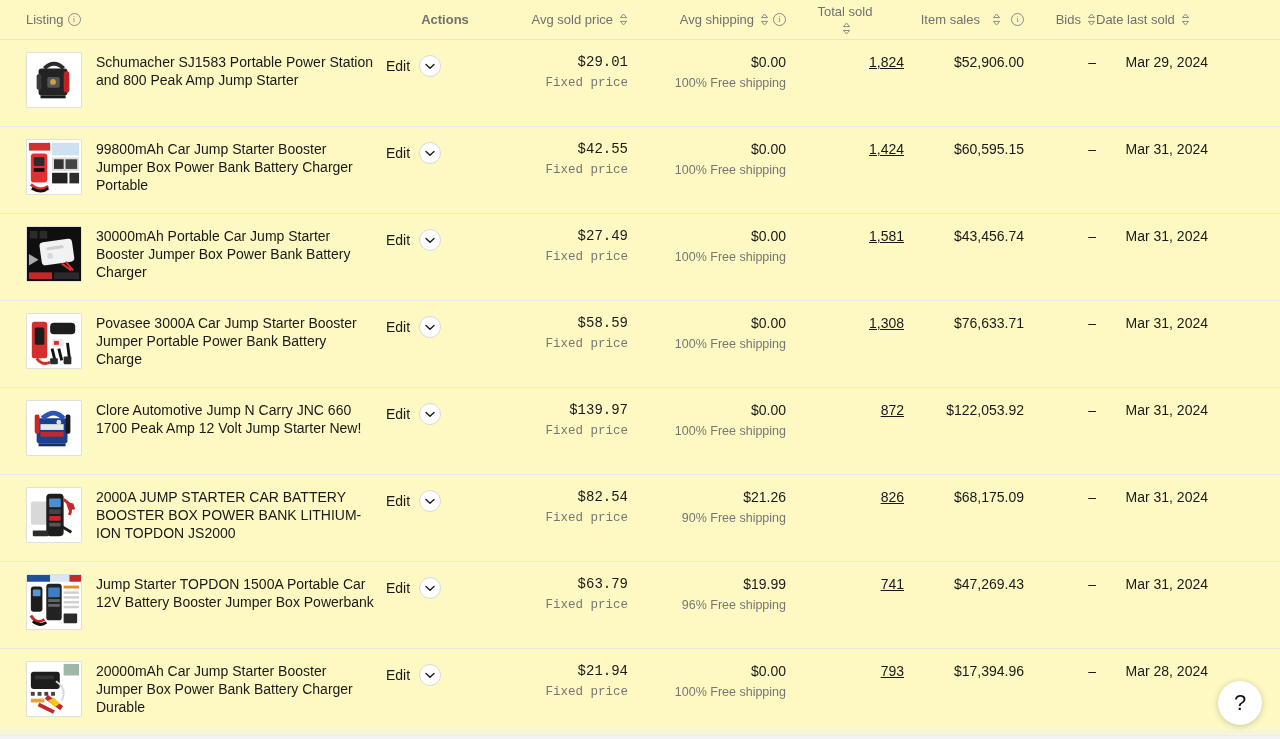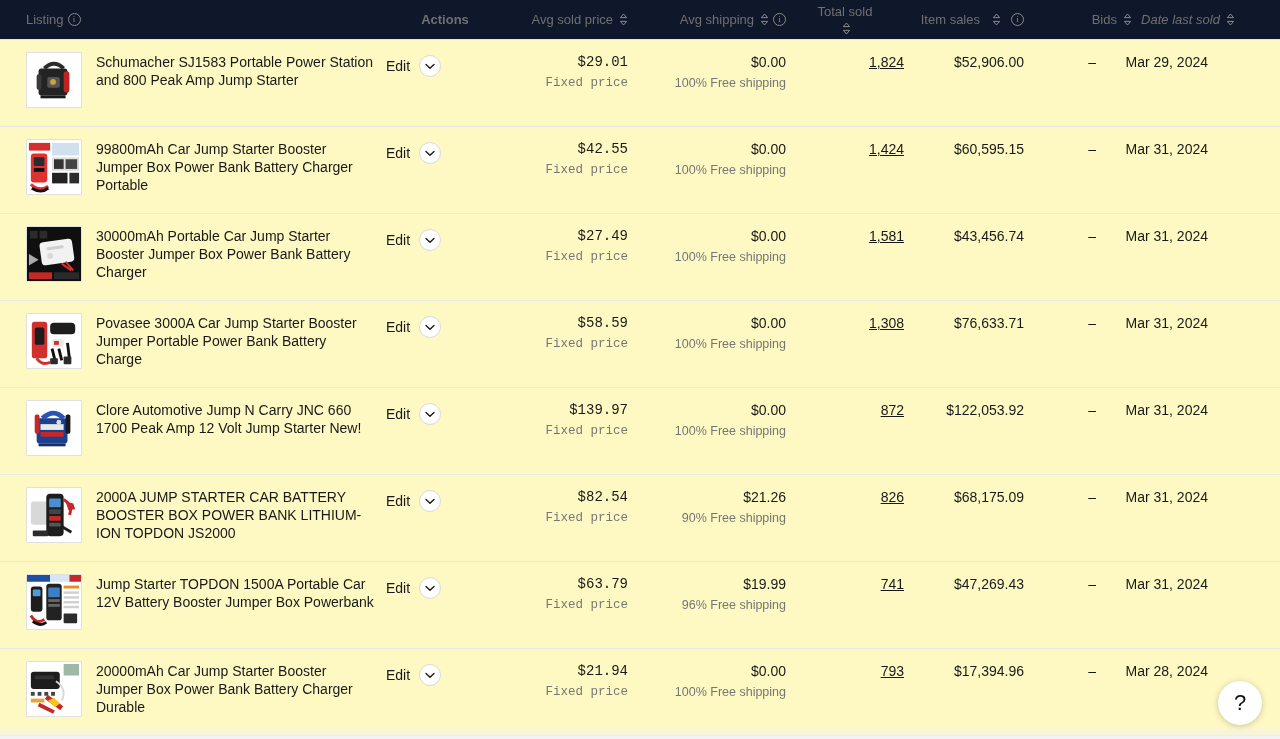--- a/index.html
+++ b/index.html
@@ -12,43 +12,43 @@
     overflow: hidden;
   }
 
   .app { position: relative; width: 1280px; height: 739px; background:#fff; }
 
   
   .table-header {
     display: flex;
     align-items: center;
     height: 40px;
-    background: #0f172a;
+    background: #fef9c3;
     border-bottom: 1px solid #e5e5e5;
     padding: 0 0 0 0;
   }
   .th {
     font-size: 13px;
     color: #707070;
     font-weight: 400;
     display: flex;
     align-items: center;
     gap: 4px;
     white-space: nowrap;
   }
   .th .lbl { line-height: 1; }
 
   .col-listing   { width: 380px; padding-left: 26px; }
   .col-actions   { width: 130px; justify-content: center; font-weight: bold; }
   .col-price     { width: 118px; justify-content: flex-end; }
   .col-shipping  { width: 158px; justify-content: flex-end; }
   .col-totalsold { width: 118px; justify-content: flex-end; flex-direction: column; }
   .col-itemsales { width: 120px; justify-content: flex-end; gap: 10px; }
-  .col-bids      { width: 72px;  justify-content: flex-end; margin-left: 36px; }
-  .col-date      { width: 140px; justify-content: center; padding-right: 28px; font-style: italic; }
+  .col-bids      { width: 72px;  justify-content: flex-end; }
+  .col-date      { width: 140px; justify-content: flex-start; padding-right: 28px; }
 
   
   .sort {
     display: inline-flex;
     flex-direction: column;
     line-height: 0;
     margin-left: 2px;
     color: #8a8a8a;
   }
   .sort svg { display:block; }

